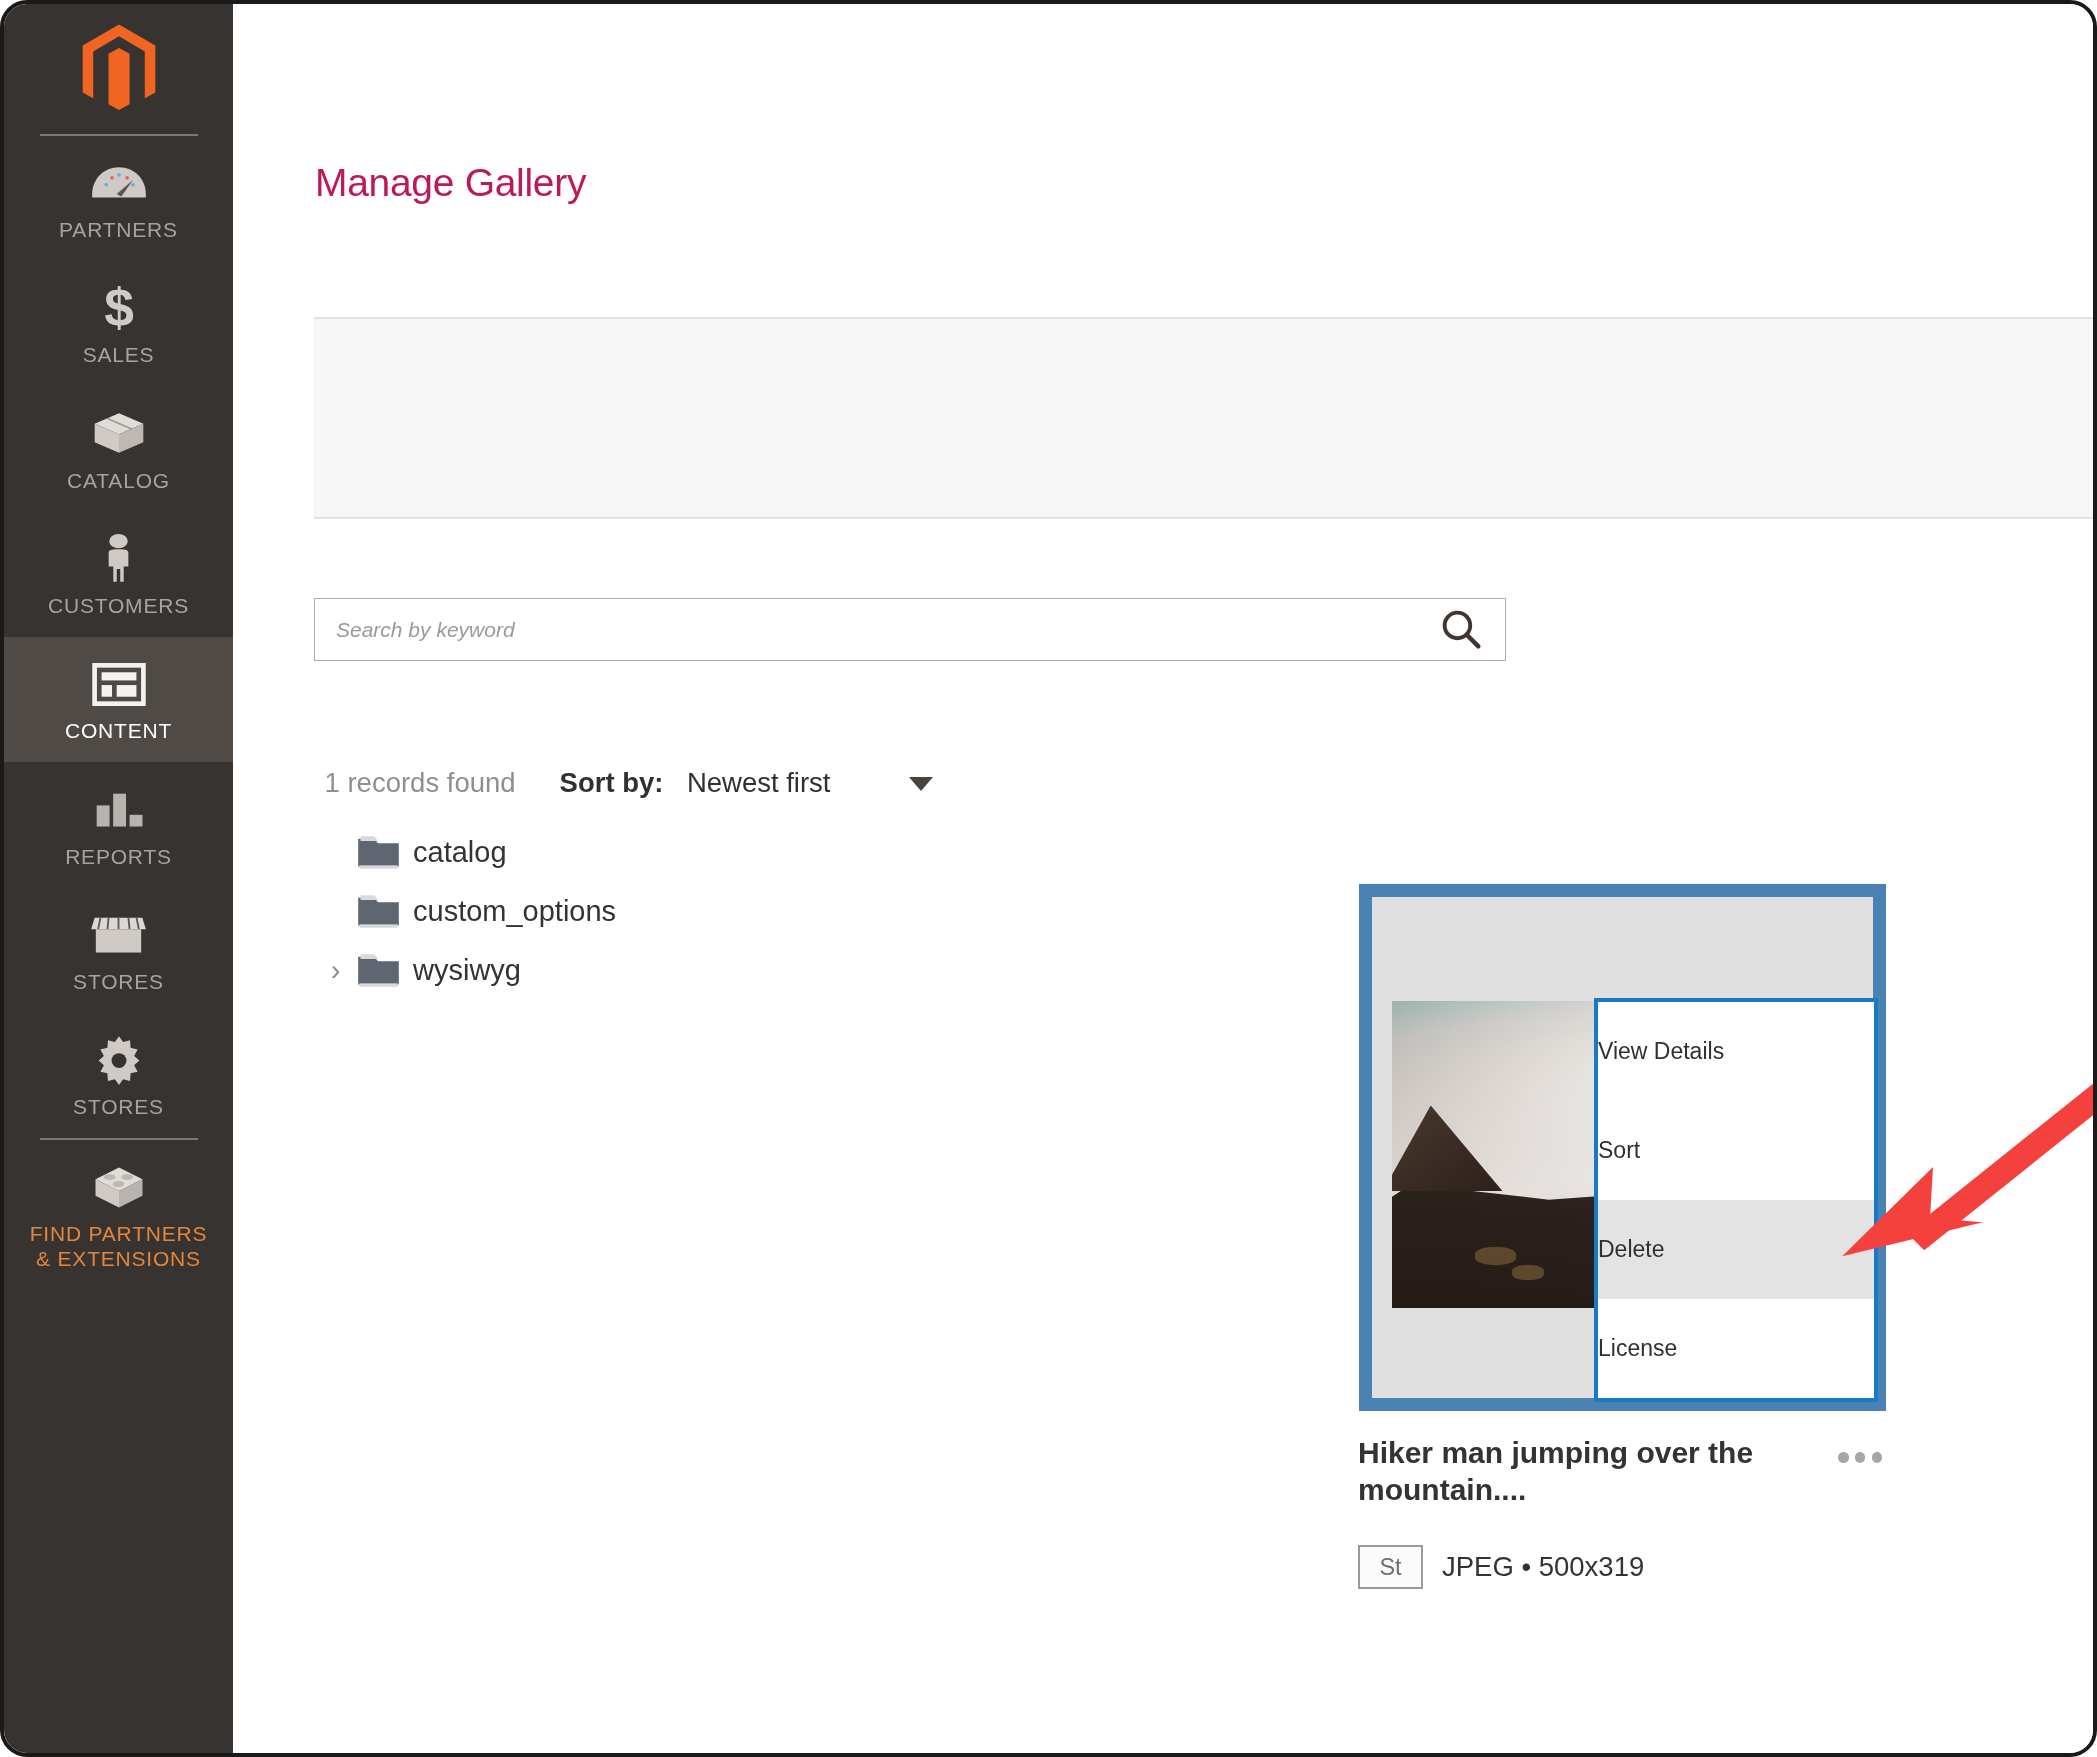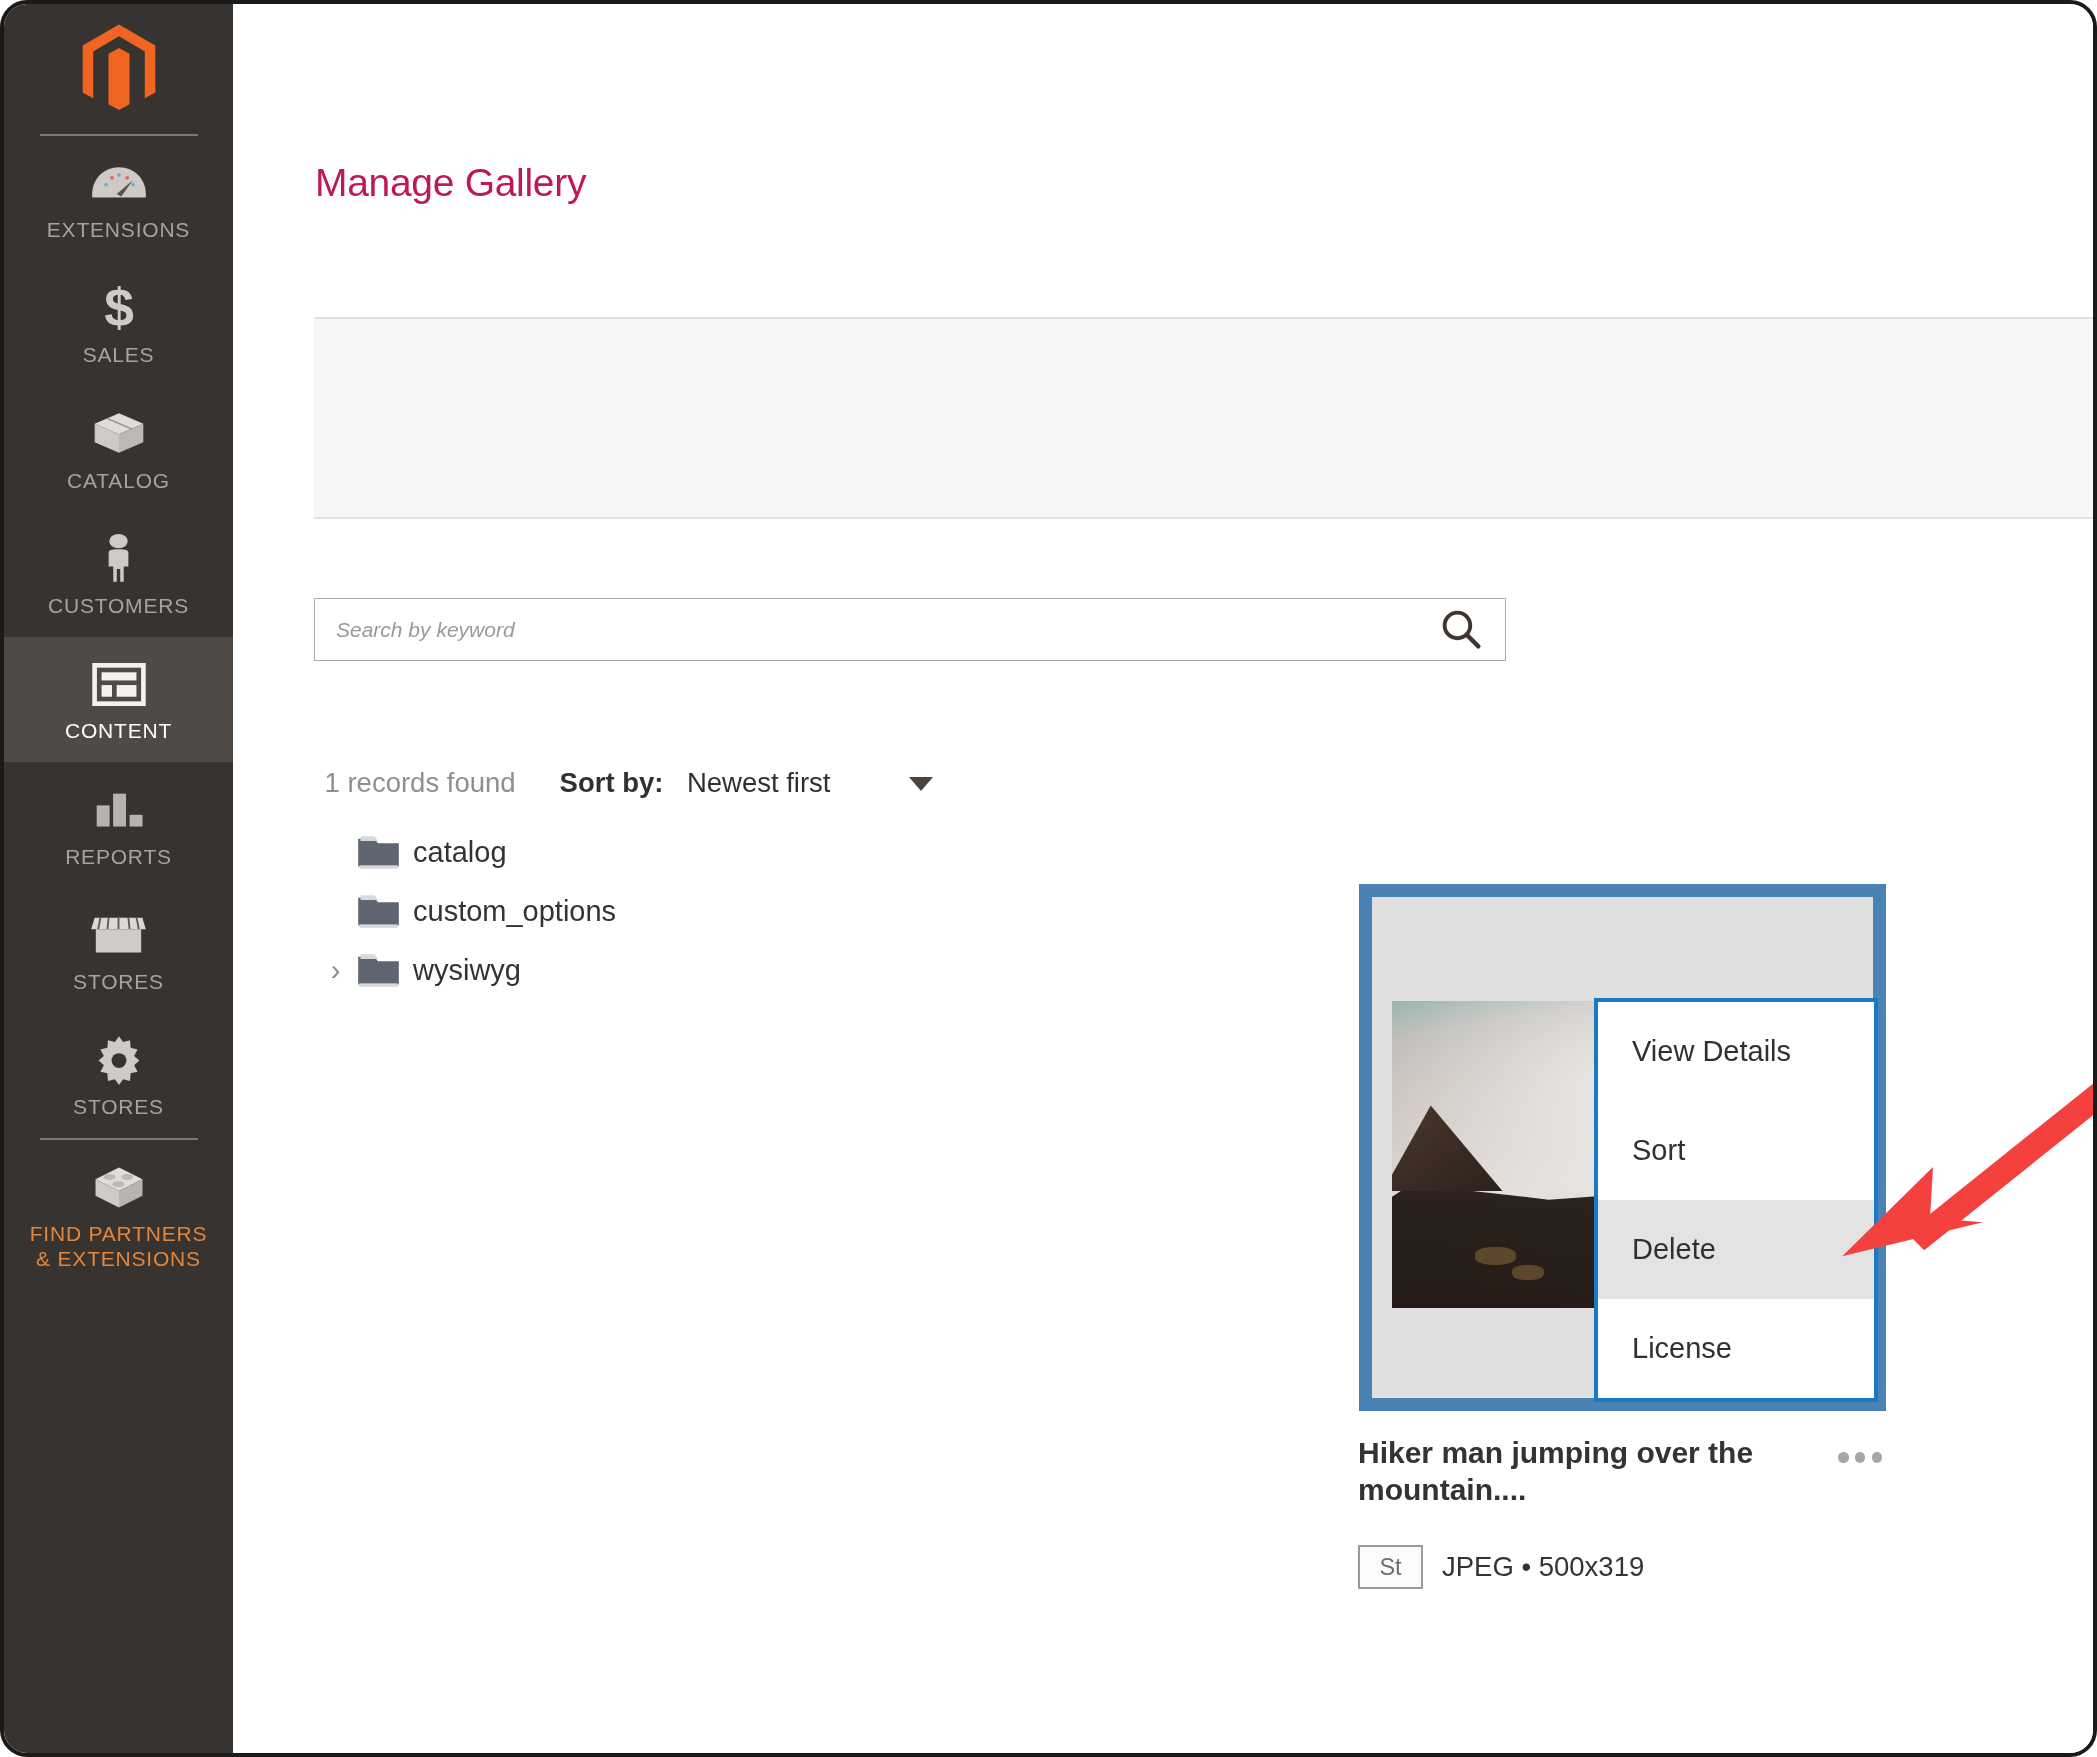--- a/index.html
+++ b/index.html
@@ -271,22 +271,21 @@
     top: 994px;
     width: 284px;
     background: #ffffff;
     border: 4.1px solid #1979c3;
     z-index: 40;
   }
   .menu-item {
     height: 99px;
     display: flex;
     align-items: center;
-    padding-left: 34px;
-    font-size: 29px;
+    font-size: 23px;
     color: #303030;
     cursor: pointer;
   }
   .menu-item.highlight { background: #e3e3e3; }
 
   
   #card-caption {
     position: absolute;
     left: 1125px;
     top: 1431px;
@@ -368,21 +367,21 @@
         <svg width="56" height="34" viewBox="0 0 48 29">
           <path d="M24 1 C11 1 1 11 1 24 L1 27 L47 27 L47 24 C47 11 37 1 24 1 Z" fill="#cfcac6"></path>
           <circle cx="13" cy="16" r="1.6" fill="#6fa8dc"></circle>
             <circle cx="18" cy="10" r="1.6" fill="#e06666"></circle>
           <circle cx="24" cy="7.5" r="1.6" fill="#6fa8dc"></circle>
             <circle cx="31" cy="10" r="1.6" fill="#e06666"></circle>
           <circle cx="36" cy="16" r="1.6" fill="#6fa8dc"></circle>
           <path d="M22 24 L36 12 L26 26 Z" fill="#5c5450"></path>
         </svg>
       </span>
-      <span class="nav-label">EXTENSIONS</span>
+      <span class="nav-label">PARTNERS</span>
     </div>
 
     <div class="nav-item">
       <span class="nav-icon">
         <svg width="34" height="51" viewBox="0 0 29 44">
           <text x="14.5" y="37" font-size="46" font-family="Liberation Sans, sans-serif" font-weight="bold" fill="#cfcac6" text-anchor="middle">$</text>
         </svg>
       </span>
       <span class="nav-label">SALES</span>
     </div>

